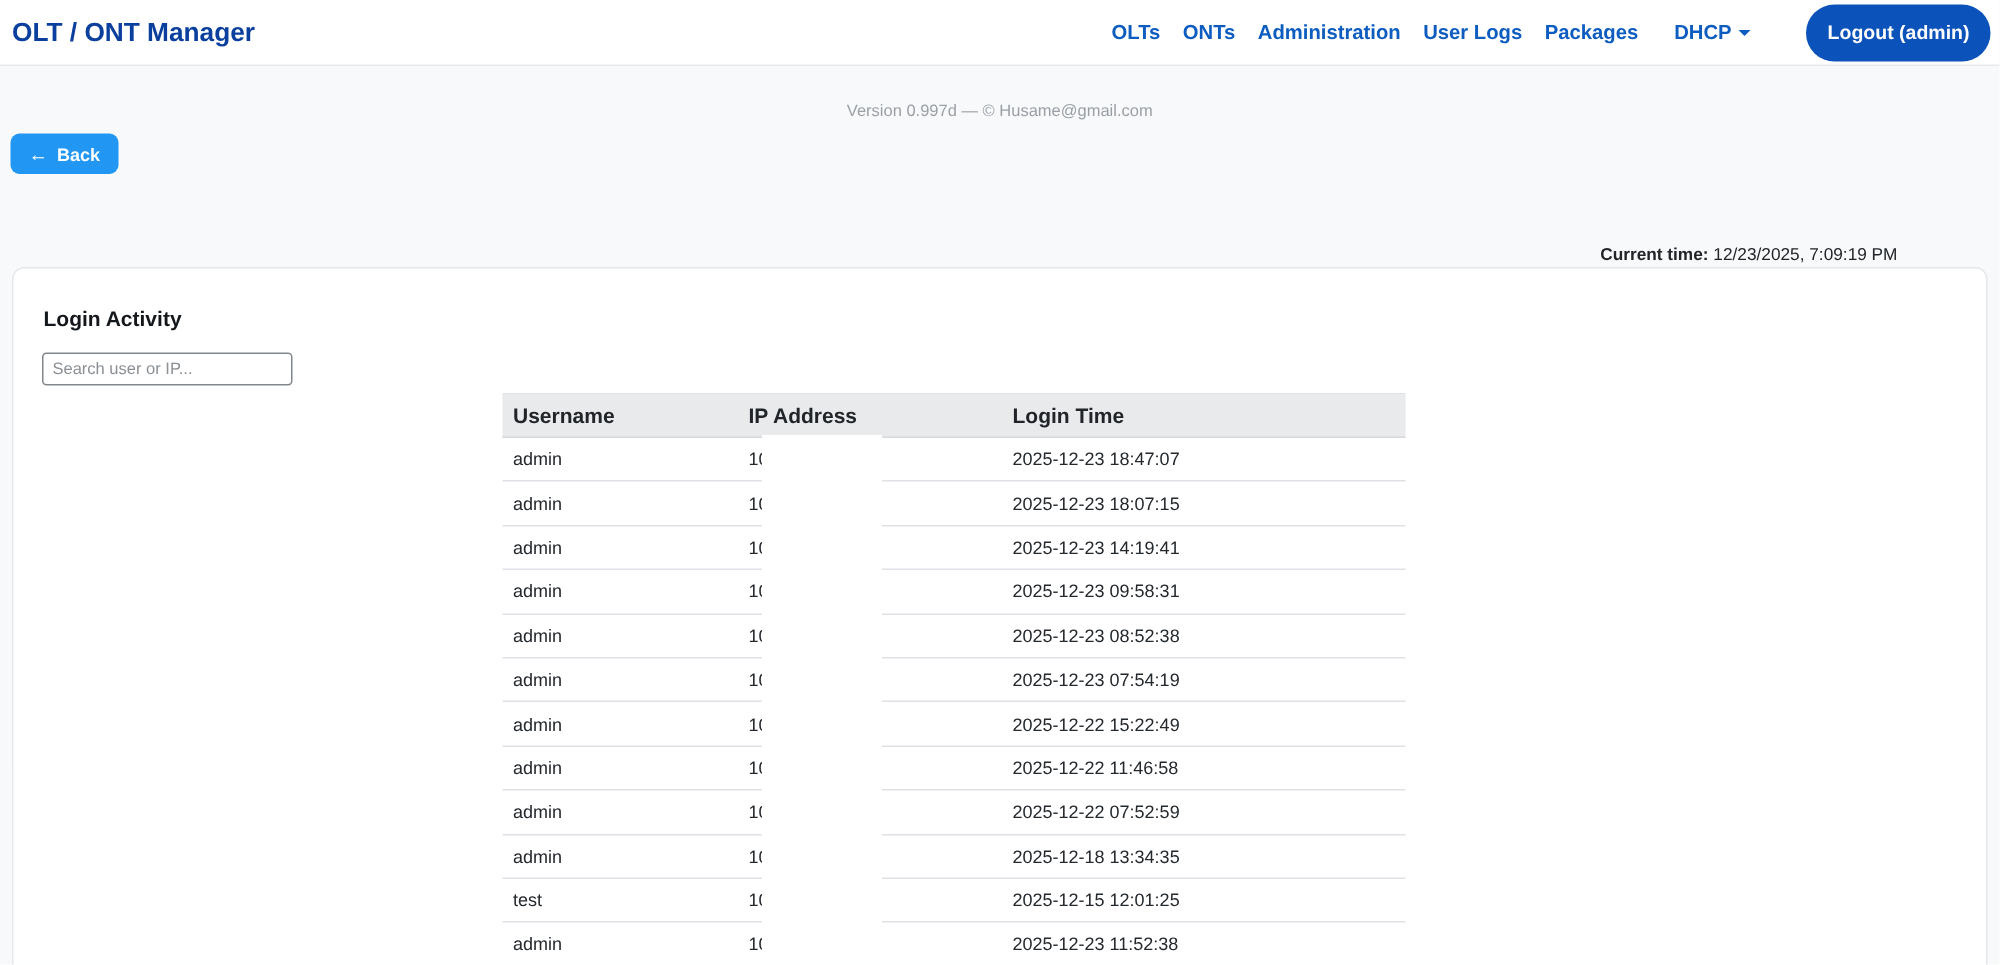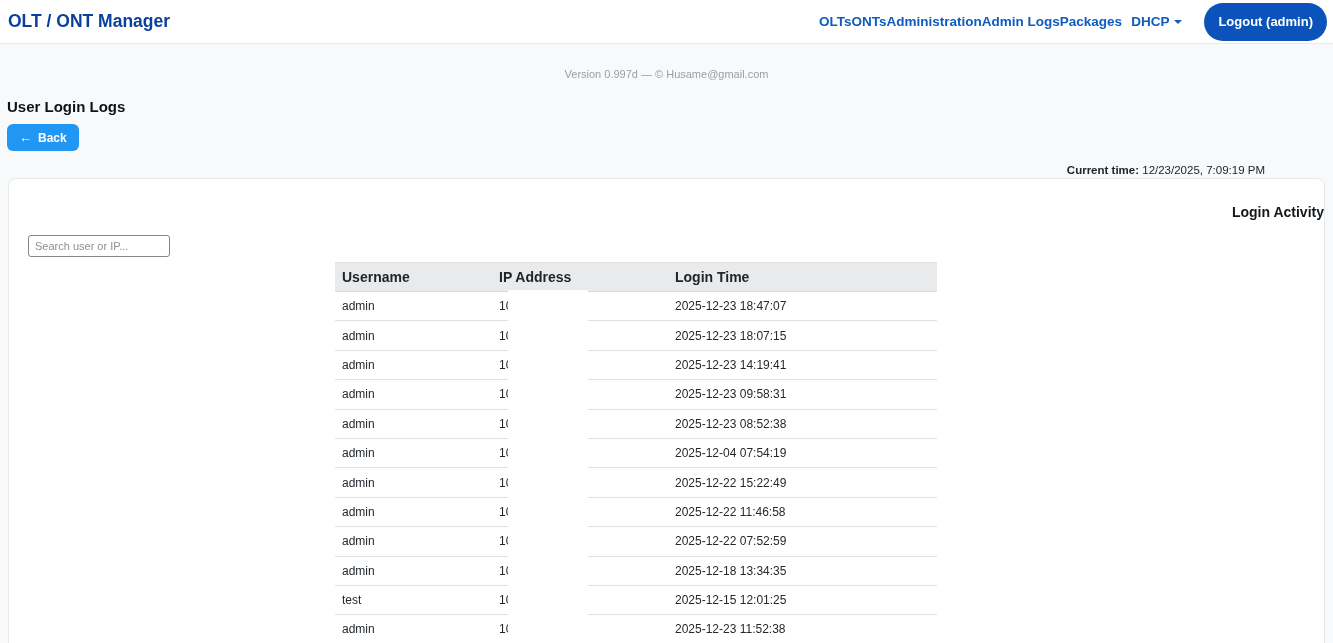--- a/index.html
+++ b/index.html
@@ -21,21 +21,21 @@
     font-family:"Liberation Sans","DejaVu Sans",sans-serif;
     color:var(--text);
     position:relative;
   }
   
   .navbar{
     height:44px;background:#fff;border-bottom:1px solid #e7e9ec;
     display:flex;align-items:center;padding:0 6px 0 8px;
   }
   .brand{font-size:17.5px;font-weight:700;color:var(--brand-blue);cursor:pointer;}
-  .nav-right{margin-left:auto;display:flex;align-items:center;}
+  .nav-right{margin-left:auto;display:flex;align-items:center;gap:15px;}
   .nav-link{
     font-size:13.5px;font-weight:700;color:var(--link-blue);
     text-decoration:none;cursor:pointer;white-space:nowrap;
   }
   .dropdown-toggle{margin-left:9px;display:inline-flex;align-items:center;justify-content:space-between;}
   .caret{
     display:inline-block;width:0;height:0;margin-left:5px;
     border-left:4px solid transparent;border-right:4px solid transparent;
     border-top:4.5px solid var(--link-blue);
   }
@@ -59,23 +59,23 @@
   .back-arrow{font-size:13px;line-height:1;}
   .current-time{
     position:absolute;top:164px;right:68px;font-size:11.5px;color:var(--text);
   }
   .current-time b{font-weight:700;}
   
   .card{
     position:absolute;left:8px;right:8px;top:178px;height:520px;
     background:#fff;border:1px solid var(--card-border);border-radius:8px;
   }
-  .panel-title{font-size:14px;font-weight:700;color:#14181c;margin:25px 0 0 20px;text-align:right;}
+  .panel-title{font-size:14px;font-weight:700;color:#14181c;margin:25px 0 0 20px;}
   .search-input{
-    position:absolute;left:19px;top:56px;width:142px;height:22px;
+    position:absolute;left:19px;top:56px;width:167px;height:22px;
     border:1px solid #82878c;border-radius:3px;font-family:inherit;
     font-size:11px;padding:0 6px;color:var(--text);outline:none;background:#fff;
   }
   .search-input::placeholder{color:#8b9095;}
   
   .table-wrap{position:absolute;left:326px;top:83px;width:602px;}
   table{border-collapse:collapse;width:100%;table-layout:fixed;}
   col.c1{width:157px;} col.c2{width:176px;} col.c3{width:269px;}
   thead th{
     background:var(--header-bg);font-size:14px;font-weight:700;text-align:left;
@@ -94,34 +94,33 @@
 </style>
 </head>
 <body>
 
 <nav class="navbar">
   <div class="brand">OLT / ONT Manager</div>
   <div class="nav-right">
     <a class="nav-link">OLTs</a>
     <a class="nav-link">ONTs</a>
     <a class="nav-link">Administration</a>
-    <a class="nav-link">Admin Logs</a>
+    <a class="nav-link">User Logs</a>
     <a class="nav-link">Packages</a>
     <a class="nav-link dropdown-toggle">
         <span>DHCP</span>
         <span class="caret"></span>
       </a>
     <button class="logout-btn">Logout (admin)</button>
   </div>
 </nav>
 
 <div class="version-line">Version 0.997d — © Husame@gmail.com</div>
 
 <div class="page-header">
-  <div class="page-title">User Login Logs</div>
   <button class="back-btn">
     <span class="back-arrow">←</span>
     <span>Back</span>
   </button>
 </div>
 
 <div class="current-time">
   <b>Current time:</b>
   <span>12/23/2025, 7:09:19 PM</span>
 </div>
@@ -165,21 +164,21 @@
             <td>2025-12-23 09:58:31</td>
           </tr>
           <tr>
             <td>admin</td>
             <td>10</td>
             <td>2025-12-23 08:52:38</td>
           </tr>
           <tr>
             <td>admin</td>
             <td>10</td>
-            <td>2025-12-04 07:54:19</td>
+            <td>2025-12-23 07:54:19</td>
           </tr>
           <tr>
             <td>admin</td>
             <td>10</td>
             <td>2025-12-22 15:22:49</td>
           </tr>
           <tr>
             <td>admin</td>
             <td>10</td>
             <td>2025-12-22 11:46:58</td>

